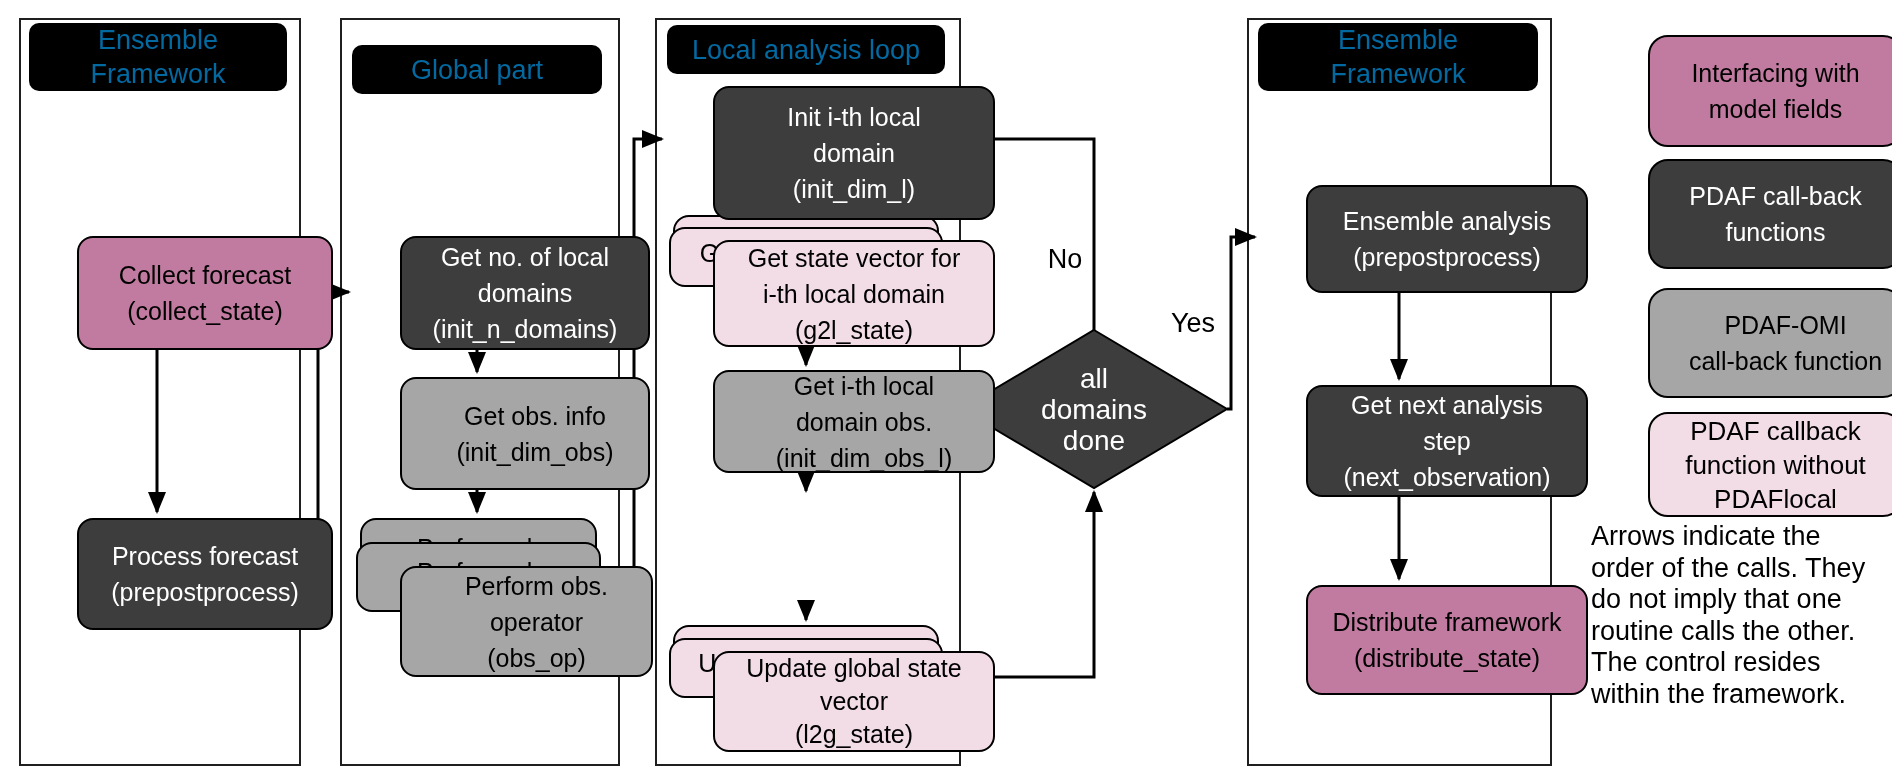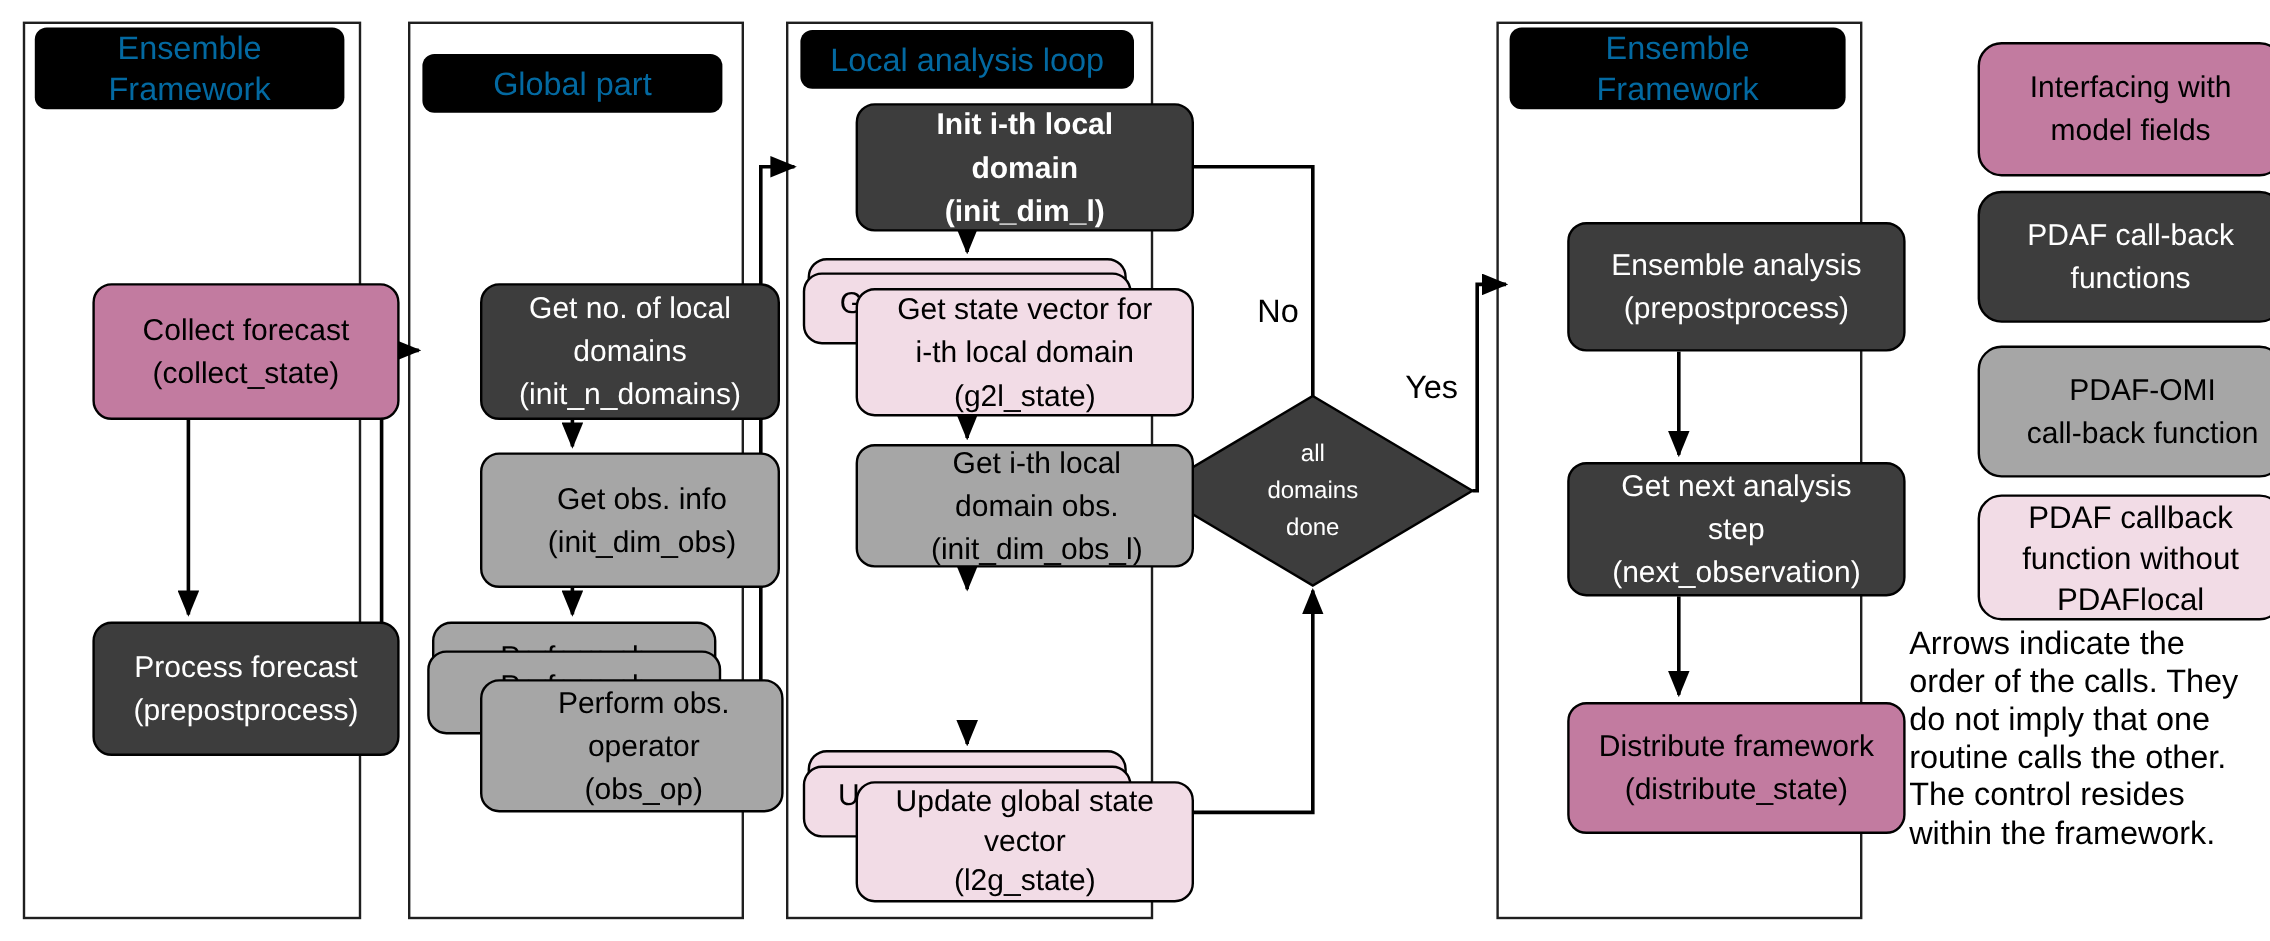--- a/index.html
+++ b/index.html
@@ -17,21 +17,21 @@
   .header{position:absolute;z-index:10;background:#000;color:#0369a1;border-radius:10px;
           display:flex;align-items:center;justify-content:center;text-align:center;
           white-space:pre-line;font-size:27px;line-height:34px;}
   .dark{background:#3d3d3d;color:#fff;}
   .gray{background:#a6a6a6;color:#000;padding-left:20px;}
   .magenta{background:#c27ba0;color:#000;}
   .pink{background:#f2dce6;color:#000;}
   .whitebox{background:#ffffff;color:#000;}
   .diamond-label{position:absolute;z-index:10;color:#fff;display:flex;align-items:center;
           justify-content:center;text-align:center;white-space:pre-line;
-          font-size:20px;line-height:31px;}
+          font-size:28px;line-height:31px;}
   .edge-label{position:absolute;z-index:10;color:#000;font-size:27px;
           display:flex;align-items:center;justify-content:center;}
   .caption{position:absolute;z-index:10;color:#000;font-size:27px;line-height:31.5px;
           white-space:pre-line;text-align:left;}
 </style>
 </head>
 <body>
 
 <div class="canvas">
 
@@ -78,21 +78,21 @@
 (init_n_domains)</div>
   <div class="box gray" style="left:352px;top:377px;width:250px;height:113px;">Get obs. info
 (init_dim_obs)</div>
   <div class="layer gray z8" style="left:360px;top:518px;width:237px;height:70px;padding-top:10px;">Perform obs.</div>
   <div class="layer gray z9" style="left:356px;top:542px;width:245px;height:70px;padding-top:10px;">Perform obs.</div>
   <div class="box gray" style="left:352px;top:566px;width:253px;height:111px;">Perform obs.
 operator
 (obs_op)</div>
 
   <div class="header" style="left:667px;top:25px;width:278px;height:49px;">Local analysis loop</div>
-  <div class="box dark" style="left:665px;top:86px;width:282px;height:107px;font-weight:bold;">Init i-th local
+  <div class="box dark" style="left:665px;top:86px;width:282px;height:134px;">Init i-th local
 domain
 (init_dim_l)</div>
   <div class="layer pink z8" style="left:673px;top:215px;width:266px;height:60px;padding-top:6px;">Get state vector for</div>
   <div class="layer pink z9" style="left:669px;top:227px;width:274px;height:60px;padding-top:6px;">Get state vector for</div>
   <div class="box pink" style="left:665px;top:240px;width:282px;height:107px;">Get state vector for
 i-th local domain
 (g2l_state)</div>
   <div class="box gray" style="left:665px;top:370px;width:282px;height:103px;">Get i-th local
 domain obs.
 (init_dim_obs_l)</div>

